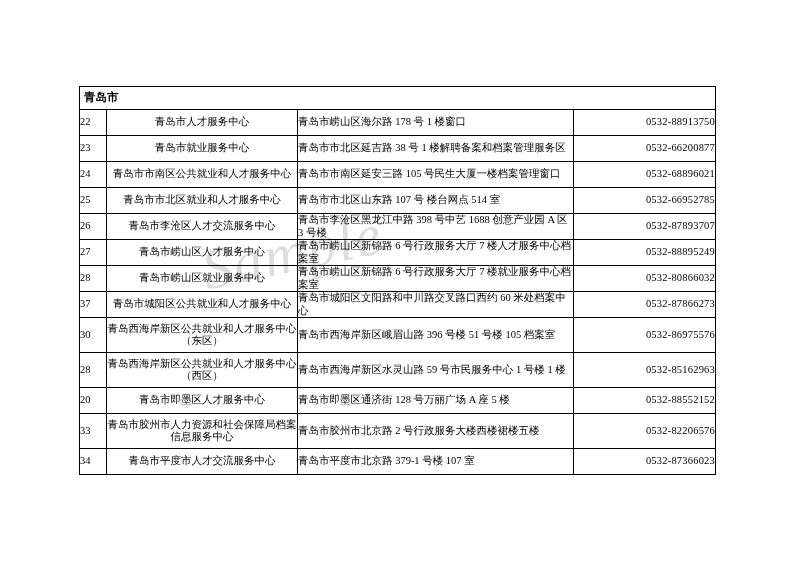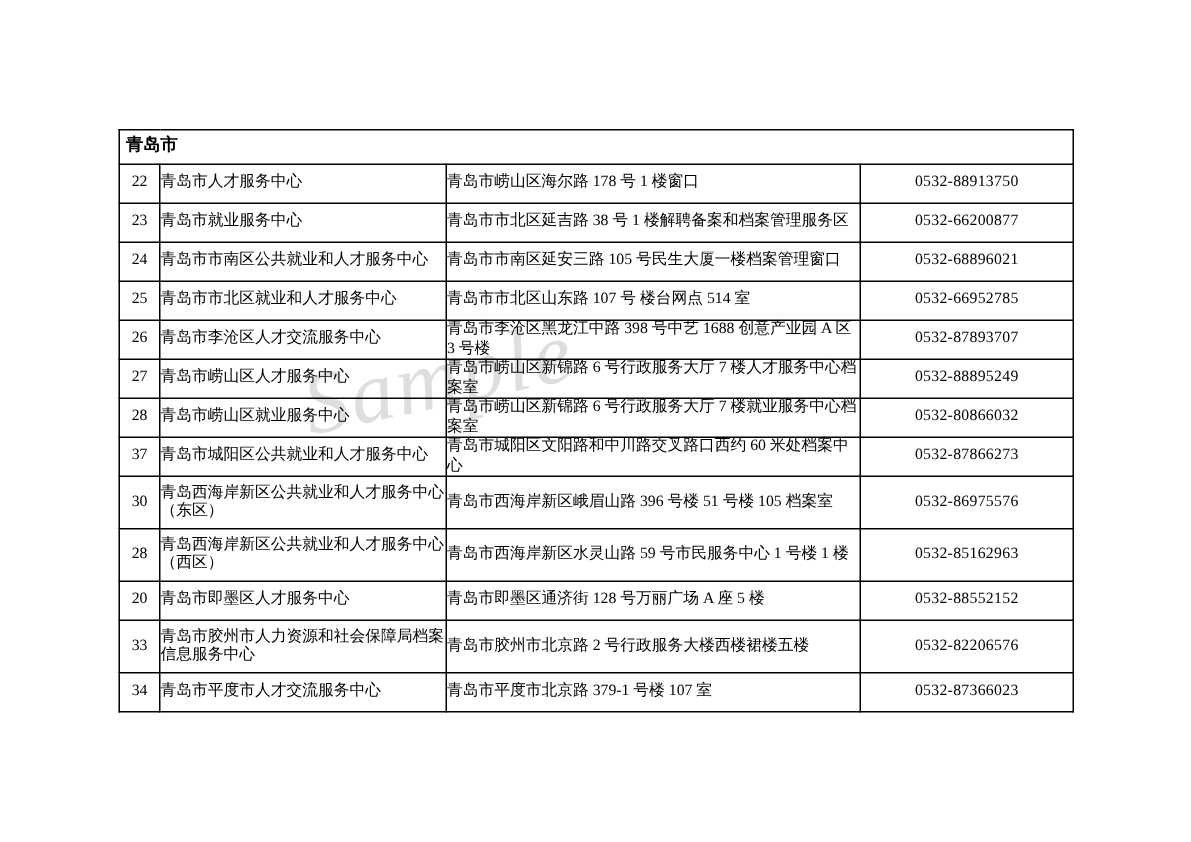--- a/index.html
+++ b/index.html
@@ -49,32 +49,32 @@
     font-weight: bold;
     font-size: 11.5px;
     text-align: left;
   }
   .title-inner {
     display: inline-block;
     font-weight: bold;
   }
 
   .num {
-    text-align: center;
     font-size: 11px;
     font-family: "Liberation Serif", serif;
   }
   .org {
+    text-align: center;
     padding: 2px 3px;
   }
   .addr {
     padding: 2px 4px;
   }
   .tel {
-    text-align: center;
+    text-align: right;
     font-size: 10.5px;
     letter-spacing: 0.2px;
     margin-top: 41px;
   }
   .row-1line td { height: 25px; }
   .row-2line td { height: 34px; }
 
   .watermark {
     position: absolute;
     left: 196px;

